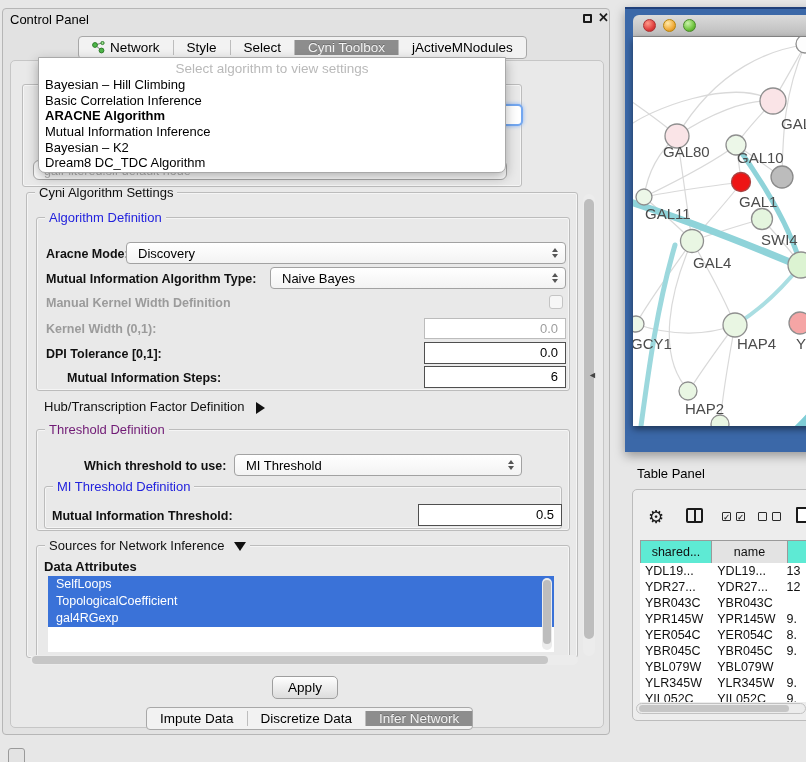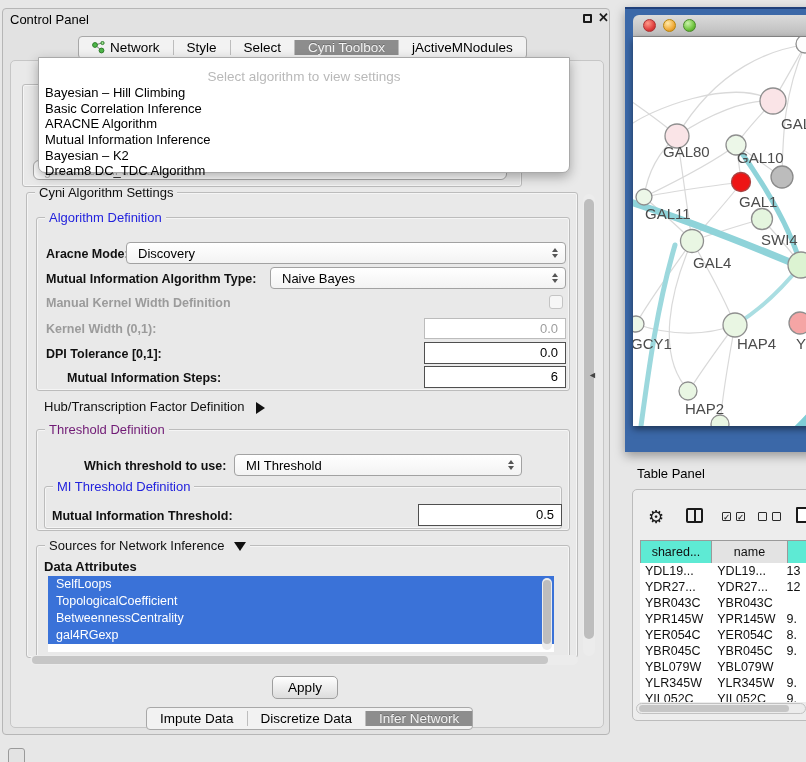--- a/index.html
+++ b/index.html
@@ -16,24 +16,24 @@
   .close-ico{left:598px;top:10px;font-size:13px;font-weight:bold;color:#1a1a1a;}
   .inner-panel{left:10px;top:60px;width:594px;height:668px;background:#e9e9e9;border:1px solid #c6c6c6;border-radius:5px;}
   
   .tabbar{display:flex;align-items:center;height:23px;border:1px solid #a8a8a8;border-radius:4px;background:#f2f2f2;overflow:hidden;font-size:13.5px;}
   .tabbar .tab{display:flex;align-items:center;gap:5px;padding:0 13px;border-right:1px solid #bdbdbd;color:#000;white-space:nowrap;}
   .tabbar .tab:last-child{border-right:none;}
   .tabbar .tab.sel{background:#8d8d8d;color:#f3f3f3;text-shadow:0 -1px 0 rgba(0,0,0,.25);}
   .toptabs{left:78px;top:36px;}
   .bottabs{left:146px;top:707px;}
   
-  .popup{left:38px;top:57px;width:532px;height:116px;background:#fff;border:1px solid #a9a9a9;border-radius:0 0 7px 7px;box-shadow:0 4px 12px rgba(0,0,0,.30);z-index:60;padding-top:10px;}
+  .popup{left:38px;top:57px;width:468px;height:116px;background:#fff;border:1px solid #a9a9a9;border-radius:0 0 7px 7px;box-shadow:0 4px 12px rgba(0,0,0,.30);z-index:60;padding-top:2px;}
   .popup .ph{height:17px;line-height:17px;text-align:center;color:#b9b9b9;font-size:13.5px;}
   .popup .it{height:15.7px;line-height:15.7px;padding-left:6px;font-size:13px;color:#000;white-space:nowrap;}
-  .popup .it.bold{font-weight:normal;}
+  .popup .it.bold{font-weight:bold;}
   
   .hidden-group{left:22px;top:84px;width:500px;height:103px;border:1px solid #bdbdbd;border-radius:2px;z-index:10;}
   .hidden-combo{left:33px;top:160px;width:474px;height:20px;background:#fdfdfd;border:1px solid #a8a8a8;border-radius:6px;z-index:11;
     font-size:12.5px;color:#b5b5b5;line-height:20px;padding-left:10px;overflow:hidden;}
   .focus-combo{left:500px;top:104px;width:23px;height:22px;background:#fff;border:2px solid #73a7f0;border-radius:0 5px 5px 0;box-shadow:0 0 4px #8ab5f5;z-index:12;}
   
   .grp{border:1px solid #bcbcbc;border-radius:3px;box-shadow:inset 0 0 0 1px rgba(255,255,255,.55);}
   .gtitle{position:absolute;top:-8px;left:8px;background:#e9e9e9;padding:0 4px;font-size:13px;white-space:nowrap;}
   .blue{color:#2222dd;} .green{color:#701a75;}
   .flabel{font-size:12.5px;font-weight:bold;color:#111;white-space:nowrap;}
@@ -195,21 +195,20 @@
 <div class="abs grp" style="left:36px;top:545px;width:534px;height:113px;">
   <span class="gtitle">
     <span>Sources for Network Inference</span>
     <span class="tri-d" style="margin-left:6px;"></span>
   </span>
 </div>
 <div class="abs flabel" style="left:44px;top:559px;font-size:13px;">Data Attributes</div>
 <div class="abs attr-list">
   <div class="li">SelfLoops</div>
   <div class="li">TopologicalCoefficient</div>
-  <div class="li">BetweennessCentrality</div>
   <div class="li">gal4RGexp</div>
 </div>
 <div class="abs vscroll" style="left:542px;top:578px;width:10px;height:72px;">
   <div class="vthumb" style="top:2px;height:64px;"></div>
 </div>
 <div class="abs hscroll" style="left:30px;top:655px;width:548px;height:10px;">
   <div class="hthumb" style="left:2px;width:516px;"></div>
 </div>
 <div class="abs vscroll" style="left:583px;top:194px;width:12px;height:462px;">
   <div class="vthumb" style="top:5px;height:440px;"></div>

